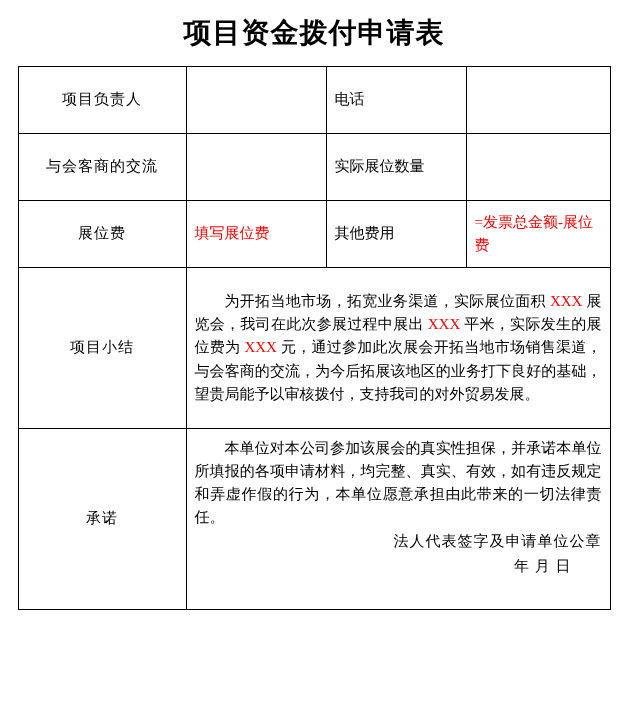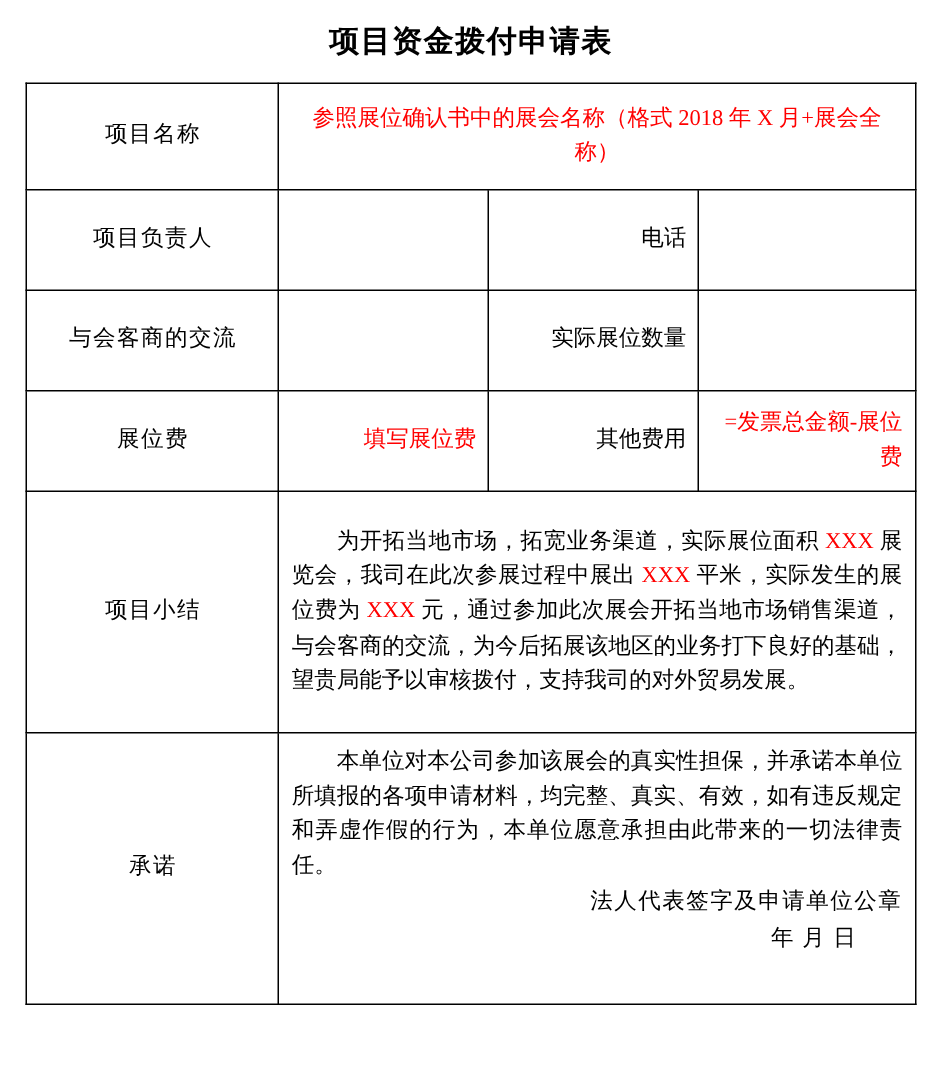--- a/index.html
+++ b/index.html
@@ -17,21 +17,21 @@
   .page {
     width: 628px;
     height: 716px;
     position: relative;
     box-sizing: border-box;
   }
   .doc-title {
     text-align: center;
     font-family: "Liberation Sans", "DejaVu Sans", sans-serif;
     font-weight: bold;
-    font-size: 20px;
+    font-size: 28px;
     letter-spacing: 1px;
     padding-top: 14px;
     padding-bottom: 14px;
     color: #000;
   }
   table.form {
     border-collapse: collapse;
     width: 592px;
     margin: 0 auto;
     table-layout: fixed;
@@ -45,21 +45,21 @@
   }
   .lbl {
     text-align: center;
     letter-spacing: 1px;
     white-space: nowrap;
   }
   .red {
     color: #ff0000;
   }
   .ctr {
-    text-align: right;
+    text-align: left;
   }
   .just {
     text-align: justify;
     text-justify: inter-ideograph;
     text-indent: 2em;
   }
   .row-name td { height: 58px; }
   .row-owner td { height: 54px; }
   .row-area td { height: 54px; }
   .row-fee td { height: 54px; }
@@ -95,24 +95,20 @@
   <div class="doc-title">项目资金拨付申请表</div>
 
   <table class="form">
     <colgroup>
       <col style="width:168px">
       <col style="width:140px">
       <col style="width:140px">
       <col style="width:144px">
     </colgroup>
     <tbody>
-      <tr class="row-name">
-        <td class="lbl">项目名称</td>
-        <td class="cell-name-value red" colspan="3">参照展位确认书中的展会名称（格式 2018 年 X 月+展会全称）</td>
-      </tr>
 
       <tr class="row-owner">
         <td class="lbl">项目负责人</td>
         <td class="ctr"></td>
         <td class="ctr">电话</td>
         <td class="ctr"></td>
       </tr>
 
       <tr class="row-area">
         <td class="lbl">与会客商的交流</td>

